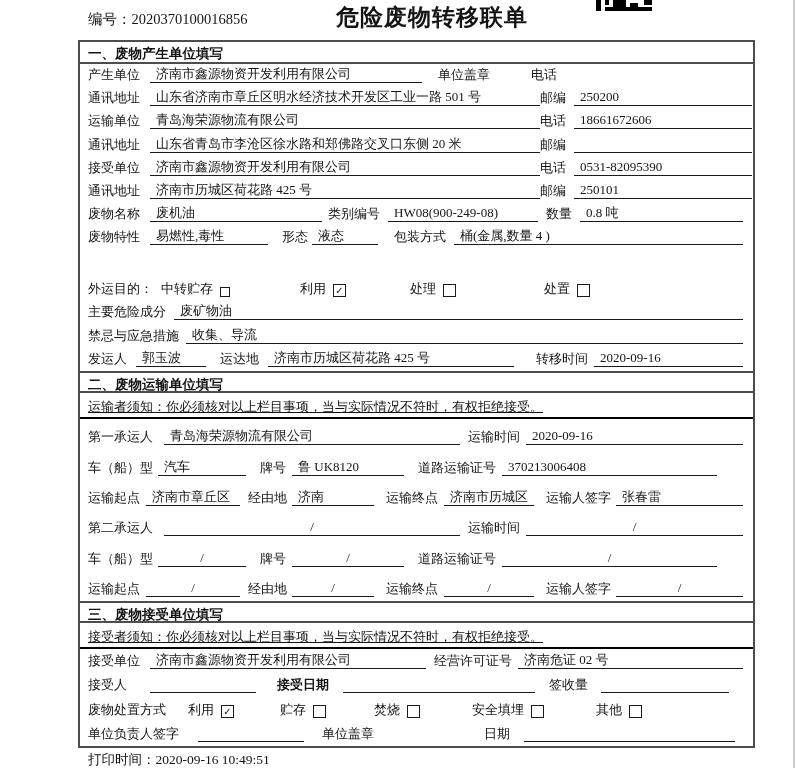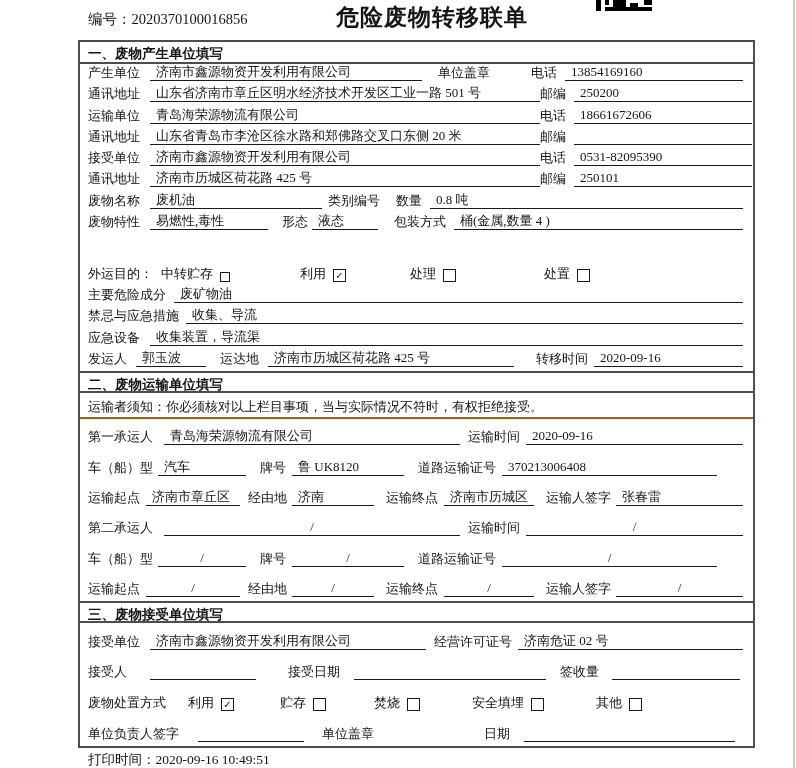--- a/index.html
+++ b/index.html
@@ -12,21 +12,21 @@
   .qr{position:absolute;left:596px;top:0;width:64px;height:12px;}
   .qr div{position:absolute;background:#000;}
   .edge{position:absolute;right:1px;top:0;width:2px;height:100%;background:#cccccc;}
   
   .form{position:absolute;left:78px;top:40px;width:677px;height:708px;box-sizing:border-box;
         border:2px solid #4d4d4d;display:flex;flex-direction:column;}
   .sec{display:flex;flex-direction:column;box-sizing:border-box;}
   .sec-h{height:22px;box-sizing:border-box;border-bottom:2px solid #4d4d4d;padding:3px 8px 0 8px;
          font-family:"Liberation Sans","DejaVu Sans",sans-serif;font-weight:bold;font-size:13.5px;line-height:17px;}
   .sec-h.bt{border-top:2px solid #4d4d4d;}
-  .note{height:26px;box-sizing:border-box;border-bottom:2px solid #a16207;padding:5px 8px 16px 8px;line-height:17px;}
+  .note{height:26px;box-sizing:border-box;border-bottom:2px solid #000000;padding:5px 8px 16px 8px;line-height:17px;text-decoration:underline;}
   .row{flex:1;display:flex;align-items:flex-end;padding:0 10px 4px 8px;box-sizing:border-box;line-height:16px;}
   .lbl{white-space:nowrap;flex:none;}
   .u{border-bottom:1px solid #1a1a1a;white-space:nowrap;padding:0 2px 0 6px;box-sizing:border-box;
      flex:none;overflow:hidden;min-height:15px;}
   .u.c{text-align:center;padding:0 2px;}
   .grow{flex:1 1 auto;}
   .rgroup{margin-left:auto;width:212px;display:flex;align-items:flex-end;flex:none;}
   .rgroup .lbl{width:34px;}
   .cbg{display:flex;align-items:flex-end;flex:none;}
   .cb{display:inline-block;width:11px;height:11px;border:1px solid #1a1a1a;margin-left:7px;flex:none;
@@ -57,21 +57,20 @@
 
     <div class="sec" style="height:340px;">
       <div class="sec-h">一、废物产生单位填写</div>
 
       <div class="row">
         <span class="lbl" style="width:62px;">产生单位</span>
         <span class="u" style="width:272px;">济南市鑫源物资开发利用有限公司</span>
         <span class="lbl" style="margin-left:16px;">单位盖章</span>
         <span class="rgroup">
           <span class="lbl">电话</span>
-          <span class="u grow">13854169160</span>
         </span>
       </div>
 
       <div class="row">
         <span class="lbl" style="width:62px;">通讯地址</span>
         <span class="u" style="width:390px;">山东省济南市章丘区明水经济技术开发区工业一路 501 号</span>
         <span class="rgroup">
           <span class="lbl">邮编</span>
           <span class="u grow">250200</span>
         </span>
@@ -110,20 +109,21 @@
         <span class="rgroup">
           <span class="lbl">邮编</span>
           <span class="u grow">250101</span>
         </span>
       </div>
 
       <div class="row">
         <span class="lbl" style="width:62px;">废物名称</span>
         <span class="u" style="width:172px;">废机油</span>
         <span class="lbl" style="margin-left:6px;width:60px;">类别编号</span>
+        <span class="u" style="width:150px;">HW08(900-249-08)</span>
         <span class="lbl" style="margin-left:8px;width:34px;">数量</span>
         <span class="u grow">0.8 吨</span>
       </div>
 
       <div class="row">
         <span class="lbl" style="width:62px;">废物特性</span>
         <span class="u" style="width:118px;">易燃性,毒性</span>
         <span class="lbl" style="margin-left:14px;width:30px;">形态</span>
         <span class="u" style="width:66px;">液态</span>
         <span class="lbl" style="margin-left:16px;width:60px;">包装方式</span>
@@ -153,24 +153,20 @@
       <div class="row">
         <span class="lbl" style="width:86px;">主要危险成分</span>
         <span class="u grow">废矿物油</span>
       </div>
 
       <div class="row">
         <span class="lbl" style="width:98px;">禁忌与应急措施</span>
         <span class="u grow">收集、导流</span>
       </div>
 
-      <div class="row">
-        <span class="lbl" style="width:62px;">应急设备</span>
-        <span class="u grow">收集装置，导流渠</span>
-      </div>
 
       <div class="row">
         <span class="lbl" style="width:48px;">发运人</span>
         <span class="u" style="width:70px;">郭玉波</span>
         <span class="lbl" style="margin-left:14px;width:48px;">运达地</span>
         <span class="u" style="width:246px;">济南市历城区荷花路 425 号</span>
         <span class="lbl" style="margin-left:22px;width:58px;">转移时间</span>
         <span class="u grow">2020-09-16</span>
       </div>
     </div>
@@ -229,32 +225,33 @@
         <span class="u c" style="width:82px;">/</span>
         <span class="lbl" style="margin-left:12px;width:58px;">运输终点</span>
         <span class="u c" style="width:90px;">/</span>
         <span class="lbl" style="margin-left:12px;width:70px;">运输人签字</span>
         <span class="u c grow">/</span>
       </div>
     </div>
 
     <div class="sec" style="height:150px;">
       <div class="sec-h bt">三、废物接受单位填写</div>
+      <div class="note">接受者须知：你必须核对以上栏目事项，当与实际情况不符时，有权拒绝接受。</div>
 
       <div class="row">
         <span class="lbl" style="width:62px;">接受单位</span>
         <span class="u" style="width:276px;">济南市鑫源物资开发利用有限公司</span>
         <span class="lbl" style="margin-left:8px;width:84px;">经营许可证号</span>
         <span class="u grow">济南危证 02 号</span>
       </div>
 
       <div class="row">
         <span class="lbl" style="width:48px;">接受人</span>
         <span class="u" style="width:106px;margin-left:14px;"></span>
-        <span class="lbl" style="margin-left:32px;width:58px;">接受日期</span>
+        <span class="lbl" style="margin-left:21px;width:58px;font-weight:bold;">接受日期</span>
         <span class="u" style="width:192px;margin-left:8px;"></span>
         <span class="lbl" style="margin-left:14px;width:44px;">签收量</span>
         <span class="u" style="width:128px;margin-left:8px;margin-right:8px;"></span>
       </div>
 
       <div class="row">
         <span class="lbl" style="width:84px;">废物处置方式</span>
         <span class="cbg" style="margin-left:16px;">
           <span class="lbl">利用</span>
           <span class="cb">✓</span>

